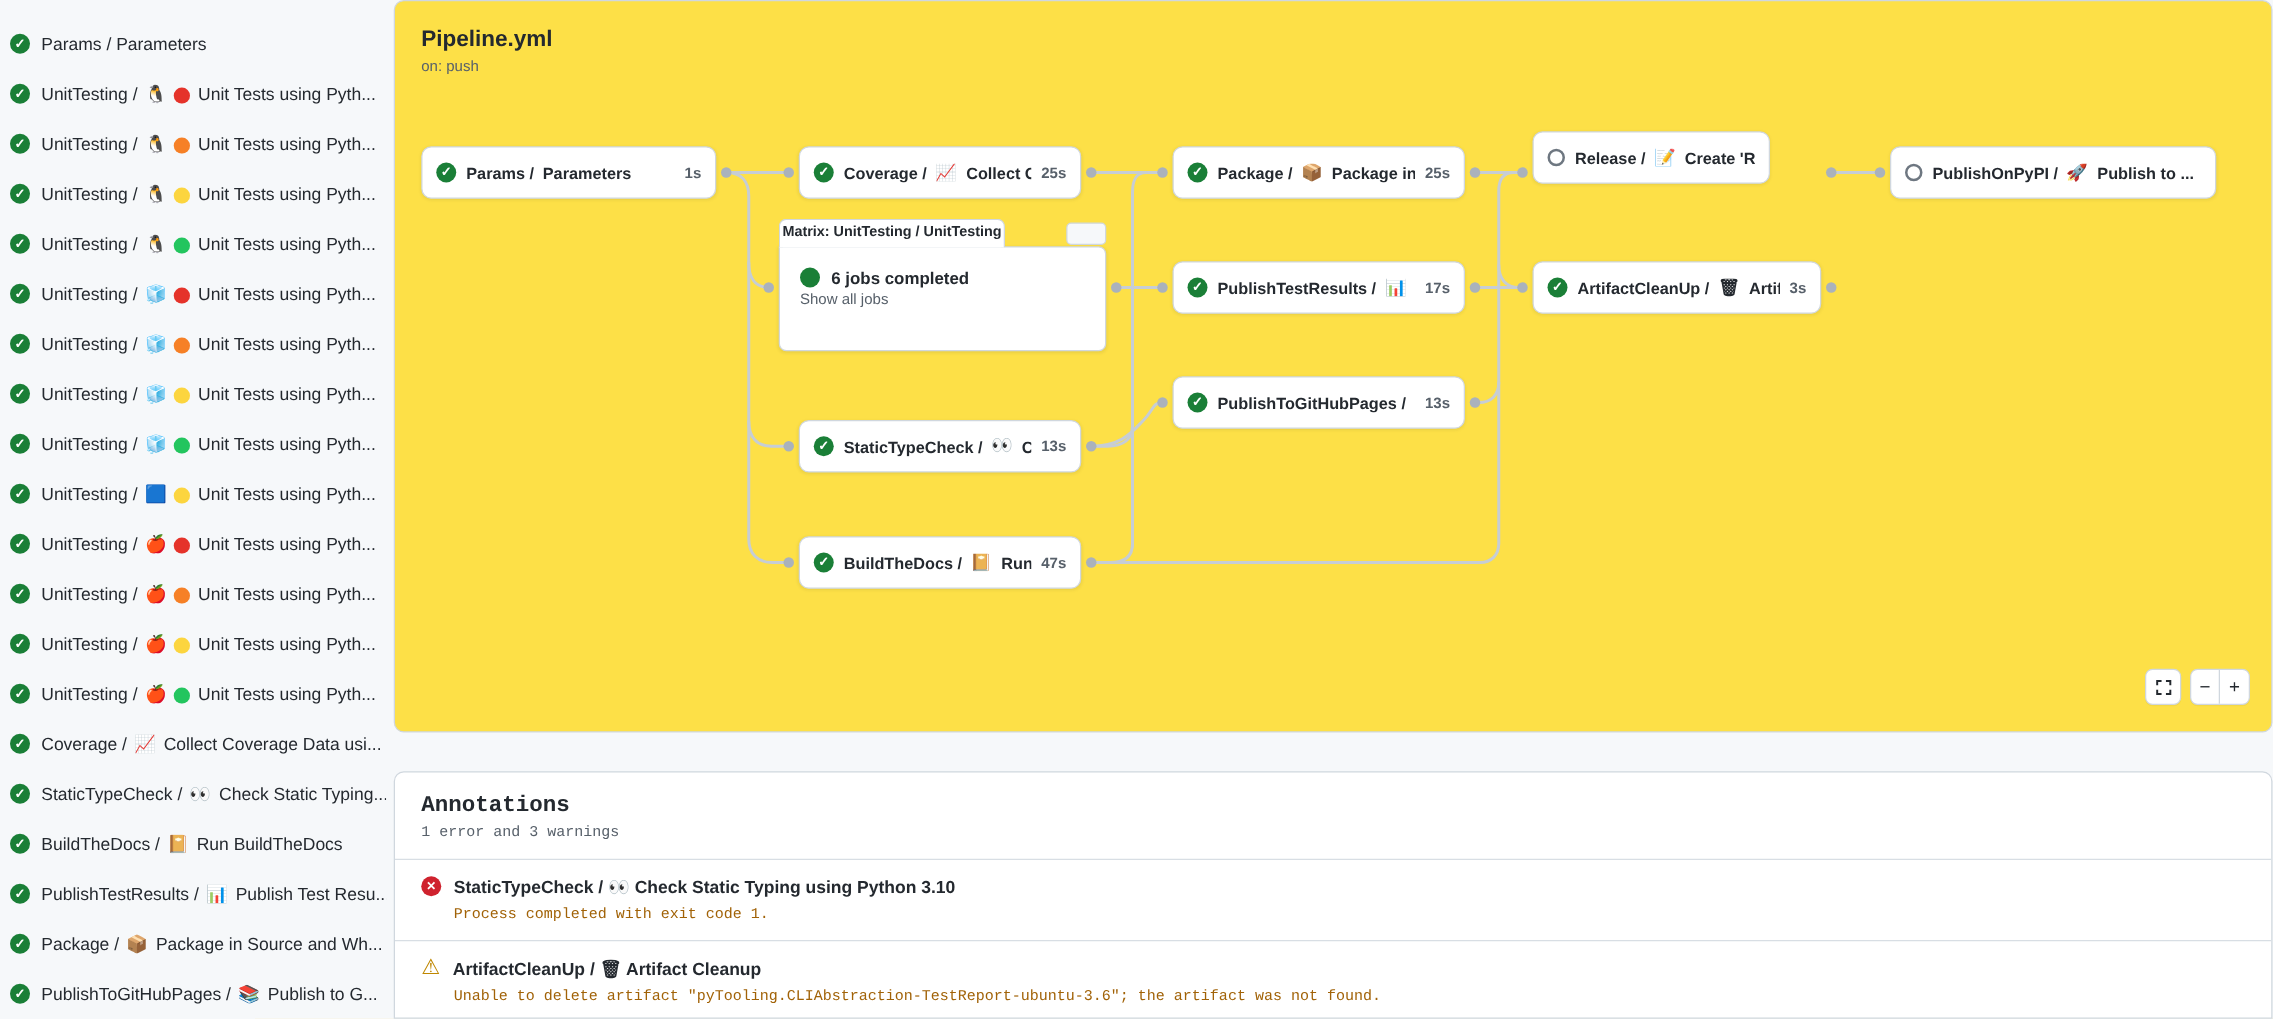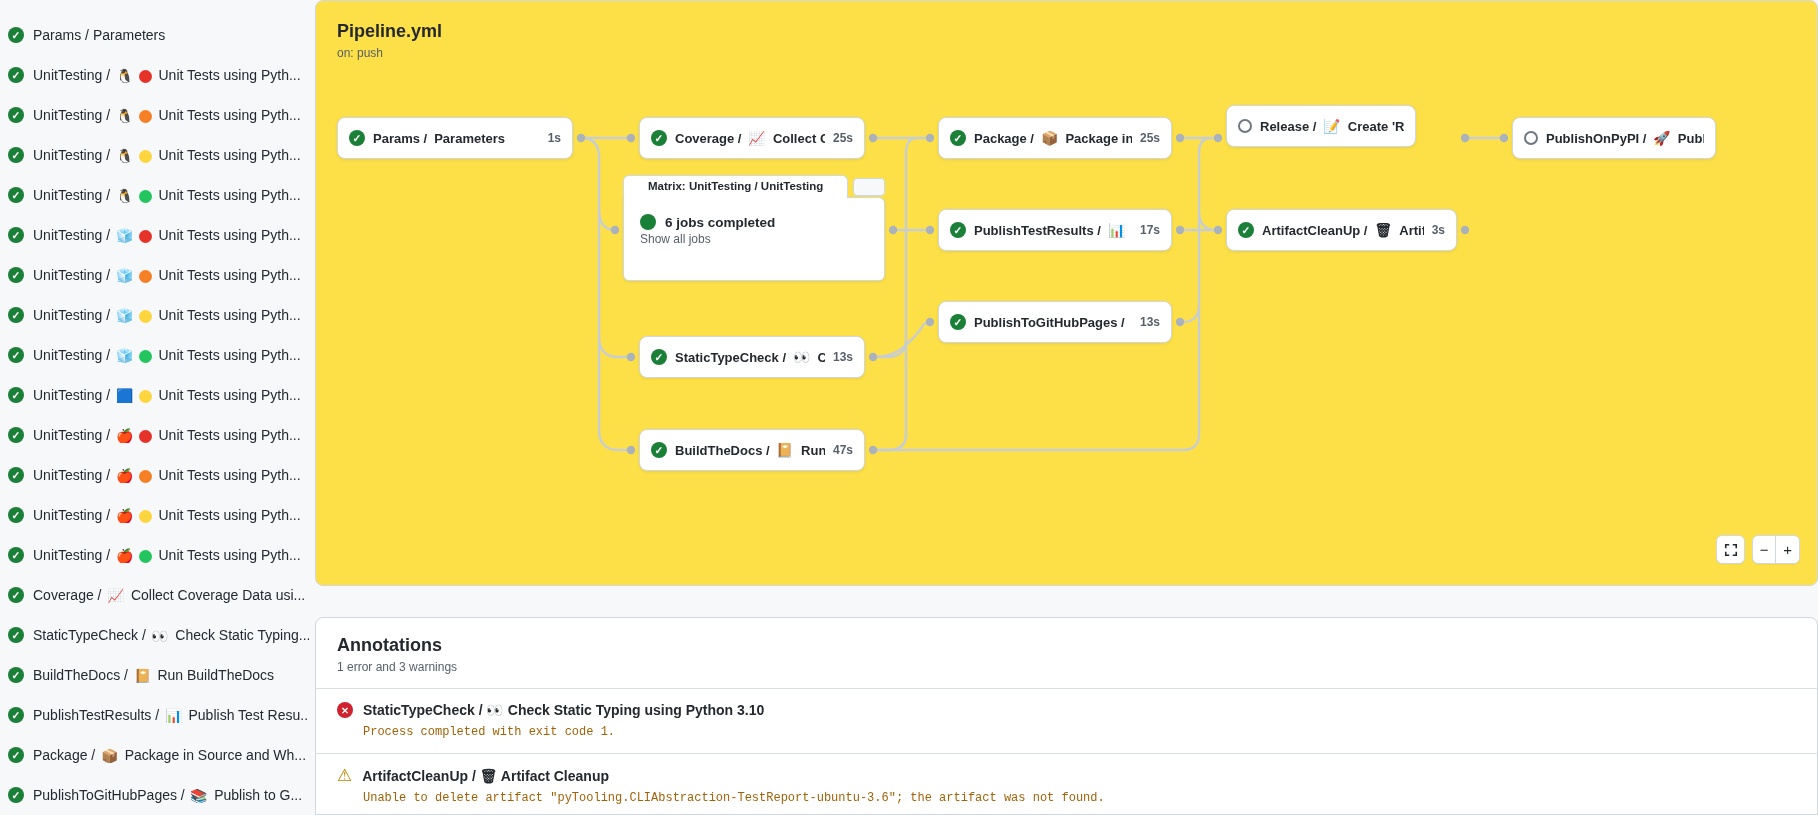--- a/index.html
+++ b/index.html
@@ -35,42 +35,42 @@
   svg.wires { position:absolute; left:0; top:0; }
 
   .node { position:absolute; height:42px; background:#fff; border:1px solid #d0d7de;
     border-radius:8px; box-shadow:0 1px 3px rgba(27,31,36,.09);
     display:flex; align-items:center; gap:8px; padding:0 11px; cursor:pointer; }
   .n-label { display:flex; align-items:center; gap:7px; overflow:hidden; white-space:nowrap;
     font-size:13px; font-weight:700; flex:1 1 auto; }
   .n-dur { font-size:12px; color:#57606a; font-weight:700; flex:0 0 auto; }
 
   .matrix-tab { position:absolute; left:307px; top:174px; height:23px; background:#fff;
-    border:1px solid #d0d7de; border-bottom:none; border-radius:6px 6px 0 0; padding:4px 24px 0;
+    border:1px solid #d0d7de; border-bottom:none; border-radius:6px 6px 0 0; padding:4px 2px 0;
     font-size:11.5px; font-weight:700; z-index:3; }
   .matrix-stack { position:absolute; left:537px; top:177px; width:32px; height:18px;
     background:#f6f8fa; border:1px solid #d0d7de; border-radius:4px; z-index:1; }
   .matrix-body { position:absolute; left:307px; top:196px; width:262px; height:84px;
     background:#fff; border:1px solid #d0d7de; border-radius:0 6px 6px 6px;
     box-shadow:0 1px 3px rgba(27,31,36,.09); padding:16px 16px; z-index:2; cursor:pointer; }
   .matrix-summary { display:flex; align-items:center; gap:9px; font-size:13.5px; font-weight:700; }
   .matrix-link { margin-top:2px; margin-left:0; font-size:12px; color:#57606a; cursor:pointer; }
 
   .ctl-btn { position:absolute; bottom:21px; height:29px; background:#fff; border:1px solid #d0d7de;
     border-radius:6px; box-shadow:0 1px 0 rgba(27,31,36,.04); display:flex; align-items:center;
     justify-content:center; cursor:pointer; }
   .fullscreen-btn { right:72px; width:29px; }
   .zoom-group { right:17px; width:48px; padding:0; }
   .zoom-group span { width:24px; text-align:center; font-size:15px; color:#24292f; line-height:27px; }
   .zoom-group .zo { border-right:1px solid #d0d7de; }
 
   
   .ann-card { position:absolute; left:315px; top:617px; width:1503px; height:198px;
     background:#fff; border:1px solid #d0d7de; border-radius:8px 8px 0 0; overflow:hidden; }
-  .ann-head { padding:17px 21px 14px; }
+  .ann-head { padding:17px 21px 14px;font-family:Liberation Mono, monospace; }
   .ann-title { font-size:18px; font-weight:700; }
   .ann-summary { font-size:12px; color:#57606a; margin-top:4px; }
   .ann-item { border-top:1px solid #d8dee4; padding:13px 21px 14px; }
   .ann-item-title { display:flex; align-items:center; gap:10px; font-size:14px; font-weight:700; cursor:pointer; }
   .ann-item-msg { margin:7px 0 0 26px; font-family:"Liberation Mono", monospace;
     font-size:12px; color:#a16207; }
 </style>
 </head>
 <body>
 
@@ -326,21 +326,21 @@
       <span class="n-dur">25s</span>
     </div>
   <div class="node" style="left:910px; top:104px; width:190px;">
       <span class="skip-ring"></span>
       <span class="n-label">
         <span class="">Release /</span>
         <span class="emoji">📝</span>
         <span class="">Create 'Release P...</span>
       </span>
     </div>
-  <div class="node" style="left:1196px;top:116px; width:204px;">
+  <div class="node" style="left:1196px;top:116px; width:261px;">
       <span class="skip-ring"></span>
       <span class="n-label">
         <span class="">PublishOnPyPI /</span>
         <span class="emoji">🚀</span>
         <span class="">Publish to ...</span>
       </span>
     </div>
   <div class="node" style="left:622px; top:208px; width:234px;">
       <span class="check">✓</span>
       <span class="n-label">

